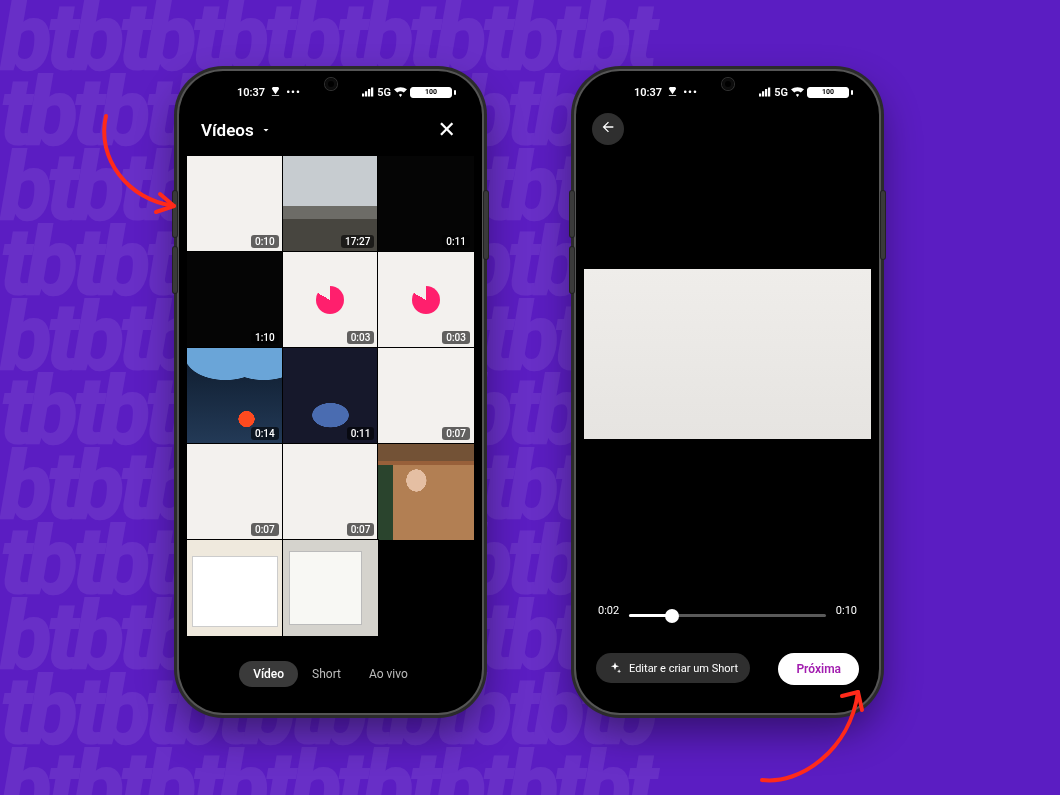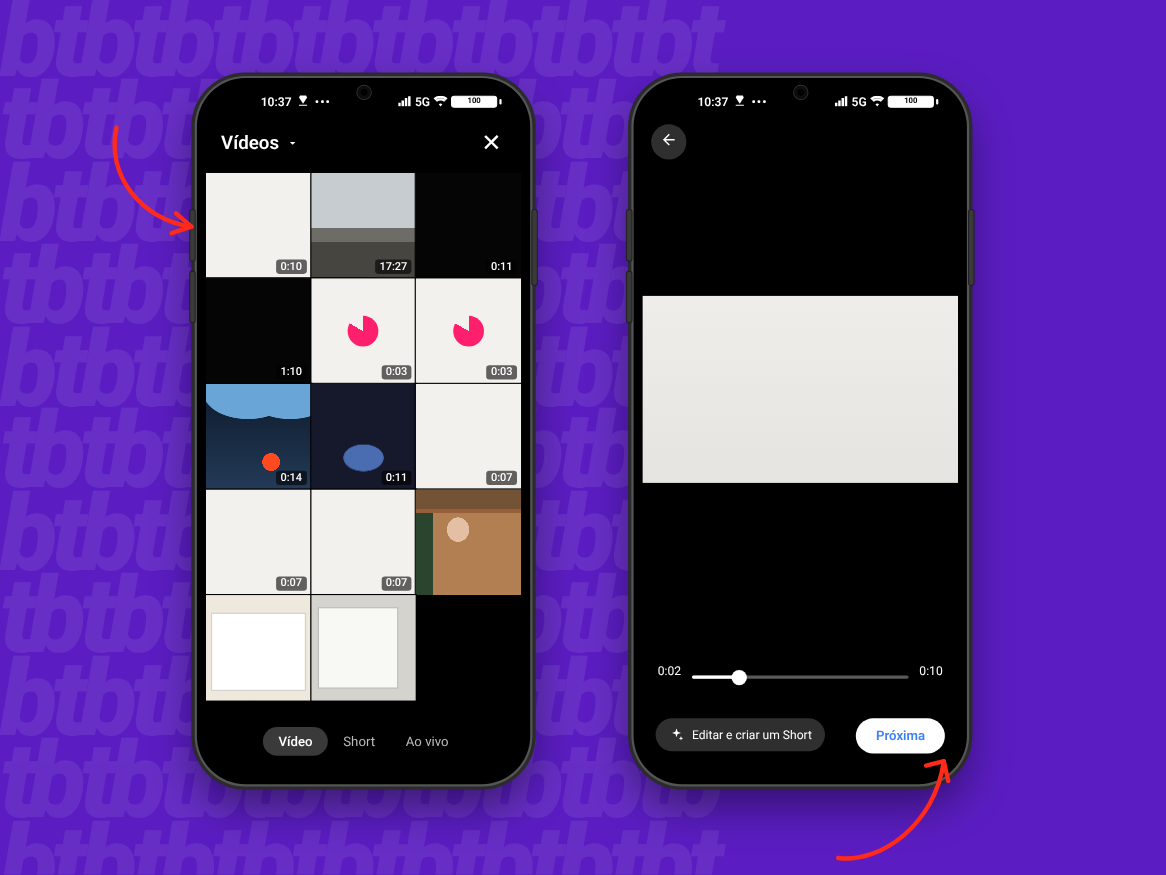--- a/index.html
+++ b/index.html
@@ -207,21 +207,21 @@
     position:absolute; left:12px; right:12px; bottom:20px;
     display:flex; align-items:flex-start; justify-content:space-between; gap:10px;
   }
   .edit-short {
     display:flex; align-items:center; gap:7px;
     background:#2f2f2f; color:#fff; font-size:11px;
     padding:8px 12px; border-radius:20px;
   }
   .edit-short .sparkle { font-size:13px; }
   .next-btn {
-    background:#fff; color:#3b82f6; font-size:12px; font-weight:600;
+    background:#fff; color:#a21caf; font-size:12px; font-weight:600;
     padding:9px 18px; border-radius:20px;
   }
 
   
   .arrow { position:absolute; pointer-events:none; }
 </style>
 </head>
 <body>
 
 <div class="stage">

